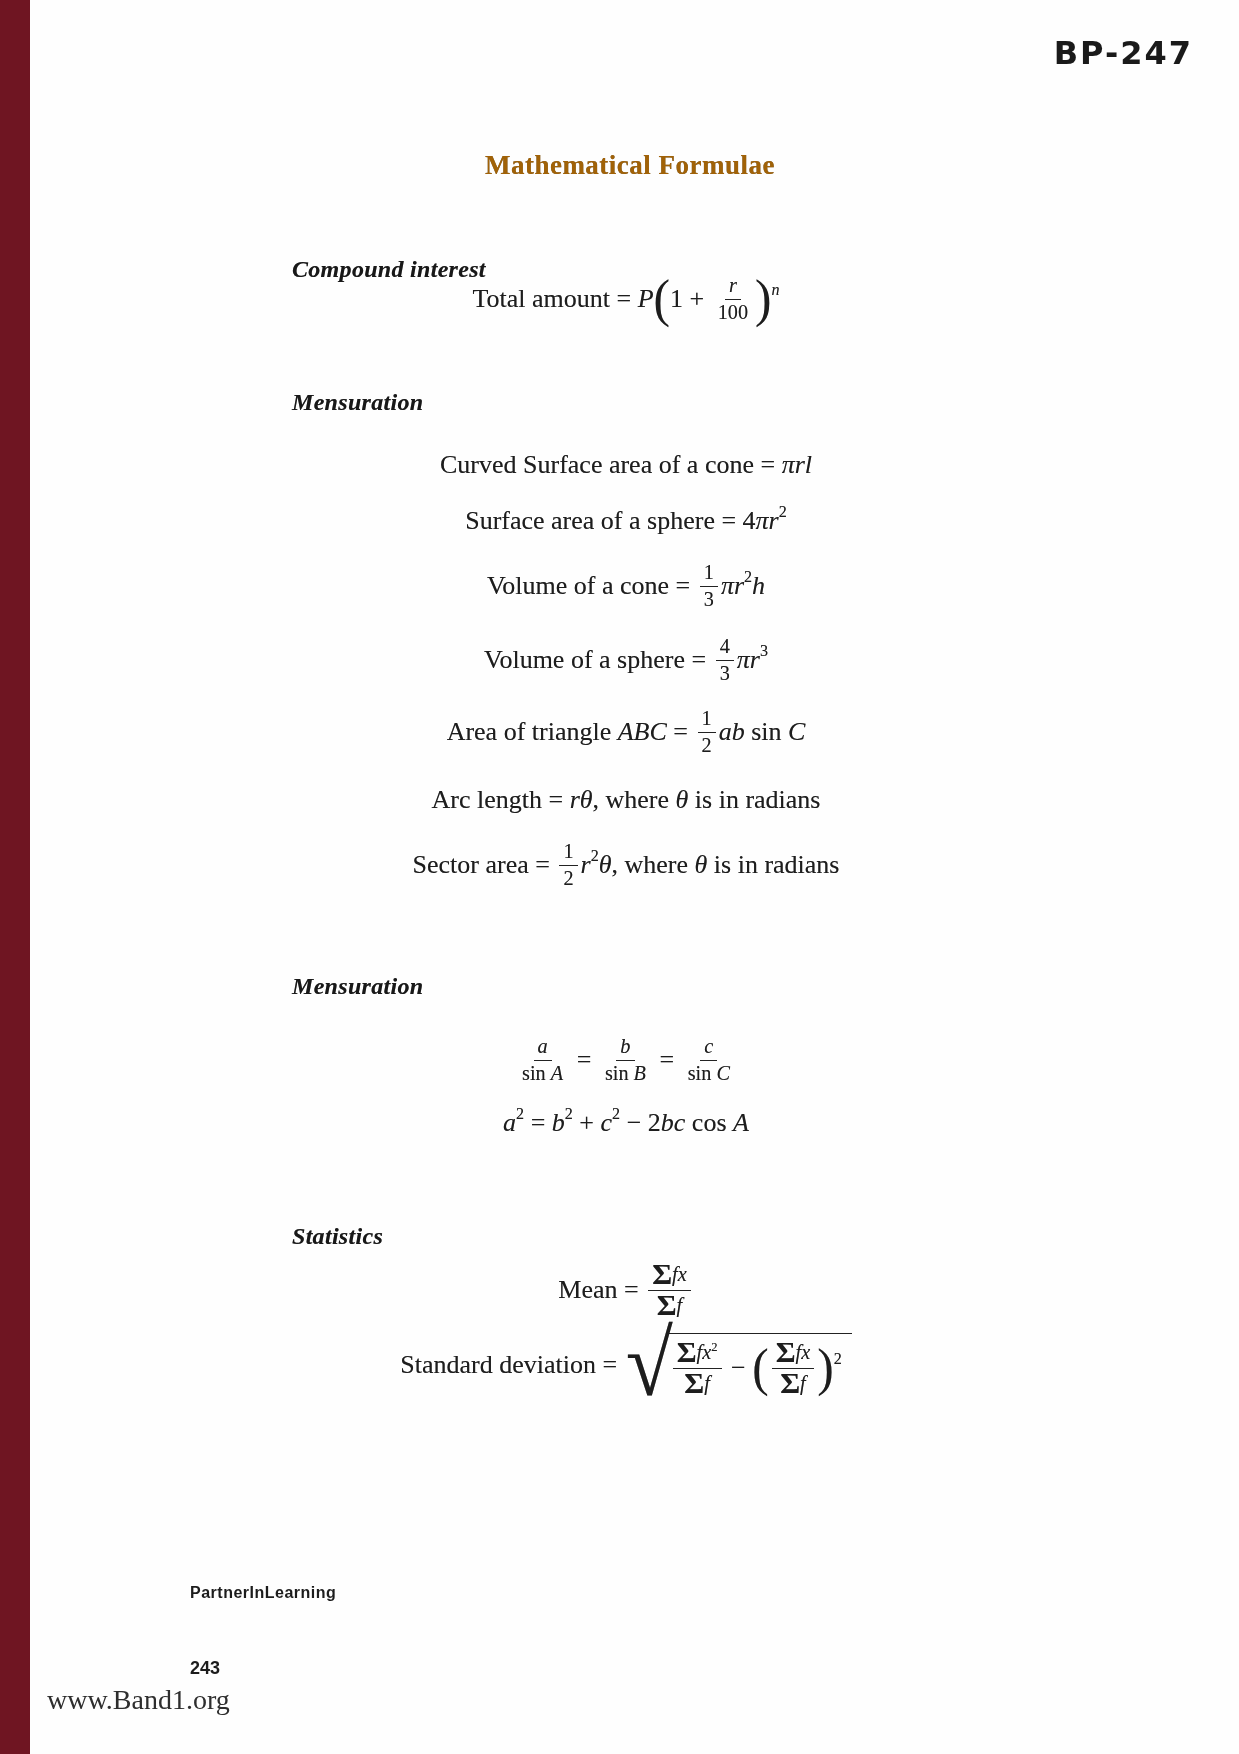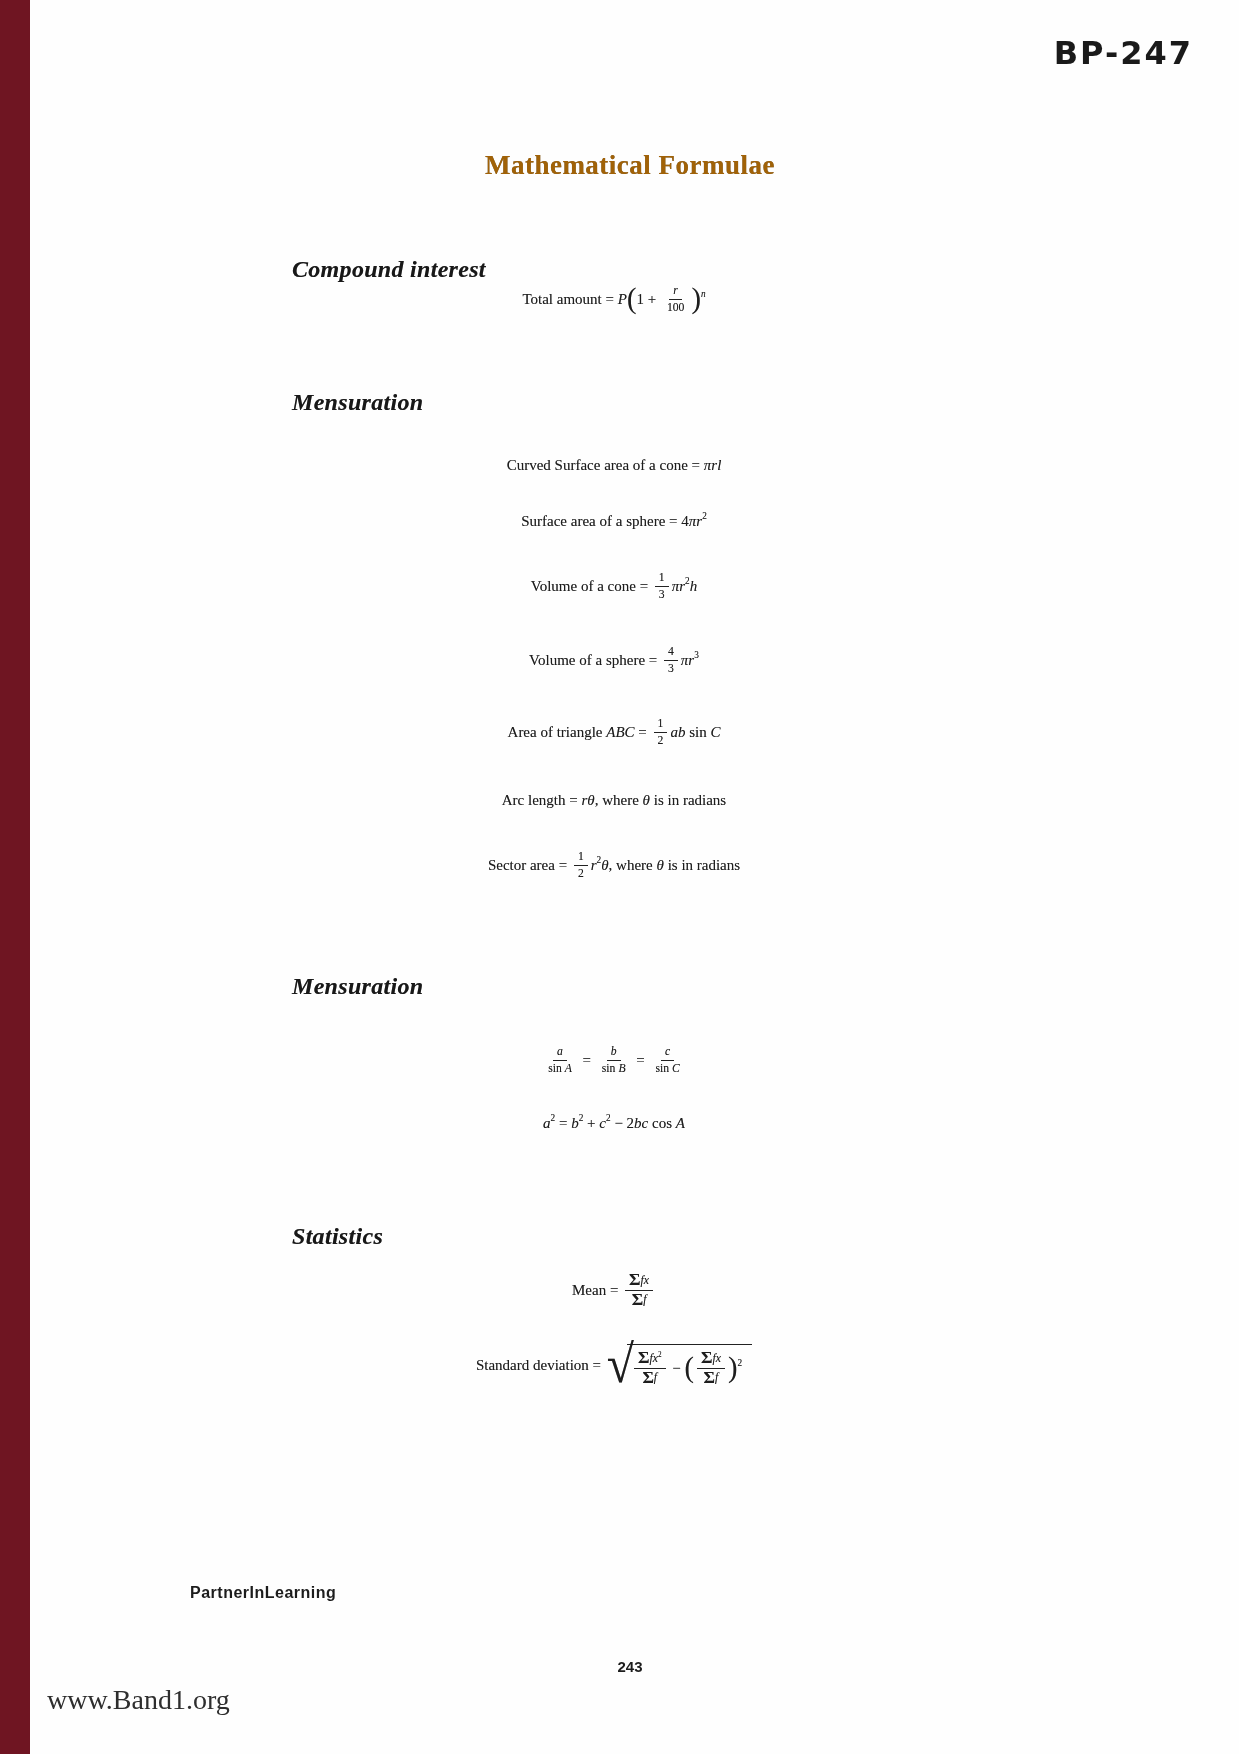--- a/index.html
+++ b/index.html
@@ -17,23 +17,23 @@
     position:absolute;top:150px;left:190px;width:880px;text-align:center;
     font-size:27px;font-weight:700;letter-spacing:.5px;color:#a16207;
     text-shadow:0 0 .5px rgba(0,0,0,.5);
   }
   .sec-head{
     position:absolute;left:292px;font-weight:700;font-style:italic;
     font-size:24px;color:#181818;letter-spacing:.3px;
     text-shadow:0 0 .4px rgba(0,0,0,.45);
   }
   .fline{
-    position:absolute;left:174px;width:880px;
+    position:absolute;left:186px;width:880px;
     display:flex;justify-content:center;align-items:center;
-    font-size:15px;color:#1d1d1d;text-shadow:0 0 .4px rgba(0,0,0,.4);
+    font-size:26px;color:#1d1d1d;text-shadow:0 0 .4px rgba(0,0,0,.4);
   }
   .fline span{white-space:pre;}
   .v{font-style:italic;}
   .sup{font-size:.62em;transform:translateY(-.55em);display:inline-block;}
   .sup.it{font-style:italic;}
   .frac{
     display:inline-flex;flex-direction:column;align-items:center;
     margin:0 3px;line-height:1.12;
   }
   .num,.den{display:inline-flex;align-items:center;justify-content:center;font-size:.78em;padding:0 4px;}
@@ -46,22 +46,22 @@
   .sqc{
     display:inline-flex;align-items:center;
     border-top:1.6px solid #222;padding:5px 10px 0 4px;margin-left:-7px;
   }
   .footer-brand{
     position:absolute;top:1584px;left:190px;width:880px;
     font-family:"Liberation Sans",sans-serif;font-size:16px;font-weight:600;
     color:#1c1c1c;letter-spacing:.5px;
   }
   .footer-page{
-    position:absolute;top:1658px;left:190px;width:880px;text-align:center;
-    font-family:"Liberation Sans",sans-serif;font-size:15px;font-weight:600;color:#1c1c1c;
+    position:absolute;top:1658px;left:190px;width:880px;
+    font-family:"Liberation Sans",sans-serif;font-size:18px;font-weight:600;color:#1c1c1c;
   }
   .watermark{
     position:absolute;top:1684px;left:47px;
     font-family:Liberation Serif, serif;font-size:28px;color:#2e2e2e;
   }
   
   #h-compound{top:256px}   #f-compound{top:268px;height:62px}
   #h-mensuration{top:389px}
   #f-cone-surface{top:451px;height:28px}
   #f-sphere-surface{top:505px;height:32px}

